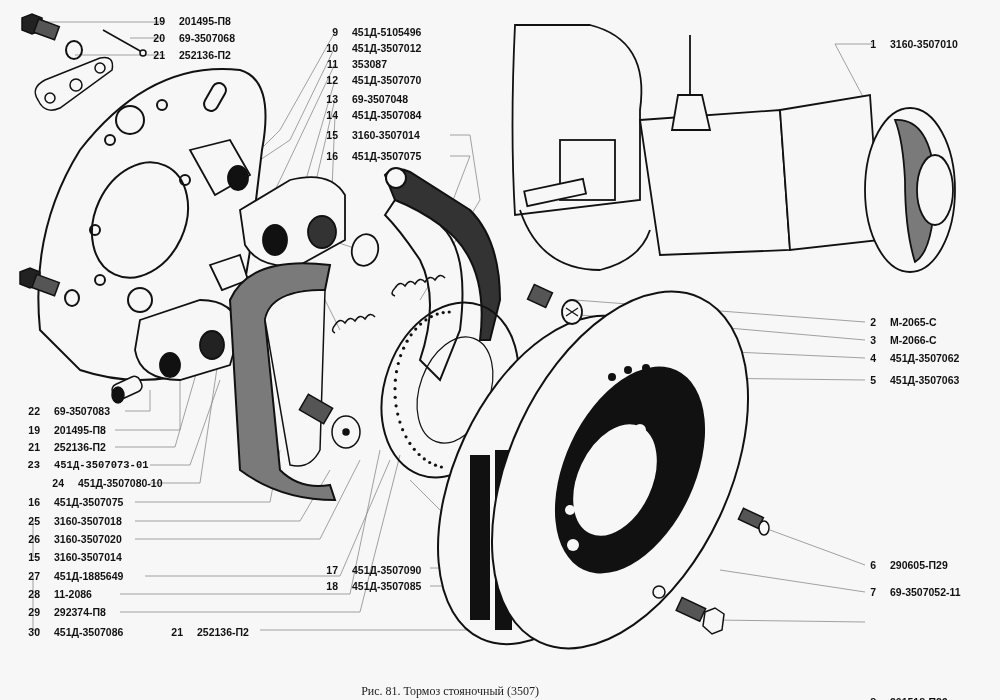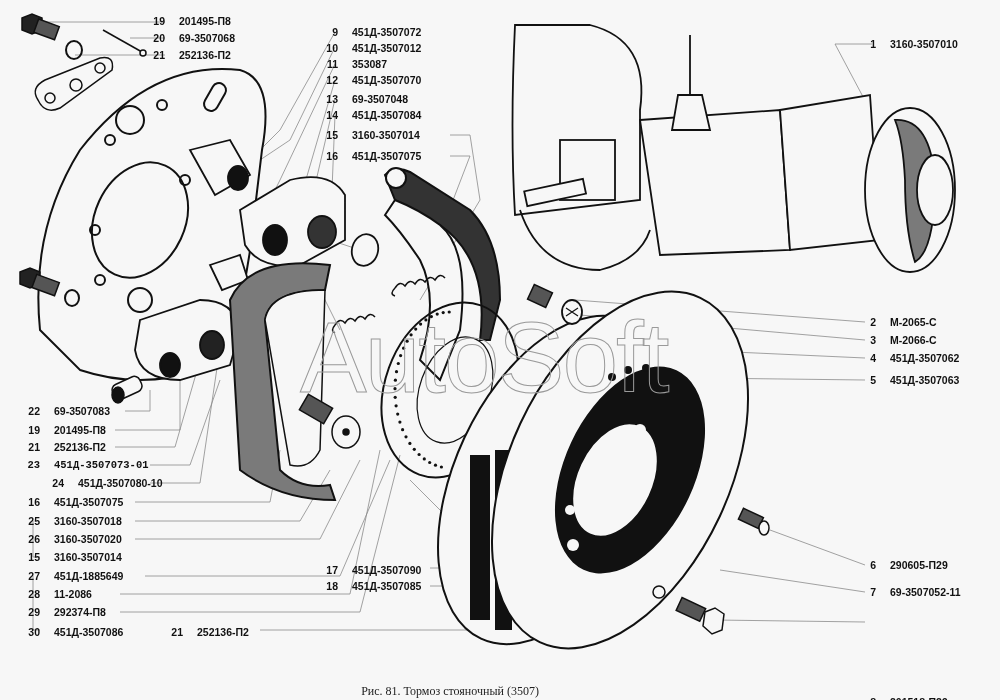--- a/index.html
+++ b/index.html
@@ -231,28 +231,27 @@
       <path d="M640,120 L780,110 L790,250 L660,255 Z"></path>
       <line x1="690" y1="35" x2="690" y2="95"></line>
       <path d="M678,95 L702,95 L710,130 L672,130 Z"></path>
       <path d="M780,110 L870,95 L880,240 L790,250 Z"></path>
       <ellipse cx="910" cy="190" rx="45" ry="82"></ellipse>
       <path d="M895,120 Q930,118 935,180 Q935,250 915,262 Q905,230 905,180 Q903,140 895,120 Z" fill="#7a7a7a"></path>
       <ellipse cx="935" cy="190" rx="18" ry="35"></ellipse>
     </g>
   </svg>
 
-  <div class="watermark">AutoSoft</div>
 
   
   <div class="callout" style="left:147px;top:15px;"><span class="num">19</span><span class="part">201495-П8</span></div>
   <div class="callout" style="left:147px;top:32px;"><span class="num">20</span><span class="part">69-3507068</span></div>
   <div class="callout" style="left:147px;top:49px;"><span class="num">21</span><span class="part">252136-П2</span></div>
 
-  <div class="callout" style="left:320px;top:26px;"><span class="num">9</span><span class="part">451Д-3507072</span></div>
+  <div class="callout" style="left:320px;top:26px;"><span class="num">9</span><span class="part">451Д-5105496</span></div>
   <div class="callout" style="left:320px;top:42px;"><span class="num">10</span><span class="part">451Д-3507012</span></div>
   <div class="callout" style="left:320px;top:58px;"><span class="num">11</span><span class="part">353087</span></div>
   <div class="callout" style="left:320px;top:74px;text-decoration:underline;"><span class="num">12</span><span class="part">451Д-3507070</span></div>
   <div class="callout" style="left:320px;top:93px;"><span class="num">13</span><span class="part">69-3507048</span></div>
   <div class="callout" style="left:320px;top:109px;"><span class="num">14</span><span class="part">451Д-3507084</span></div>
   <div class="callout" style="left:320px;top:129px;"><span class="num">15</span><span class="part">3160-3507014</span></div>
   <div class="callout" style="left:320px;top:150px;"><span class="num">16</span><span class="part">451Д-3507075</span></div>
 
   <div class="callout" style="left:858px;top:38px;"><span class="num">1</span><span class="part">3160-3507010</span></div>
   <div class="callout" style="left:858px;top:316px;"><span class="num">2</span><span class="part">М-2065-С</span></div>

